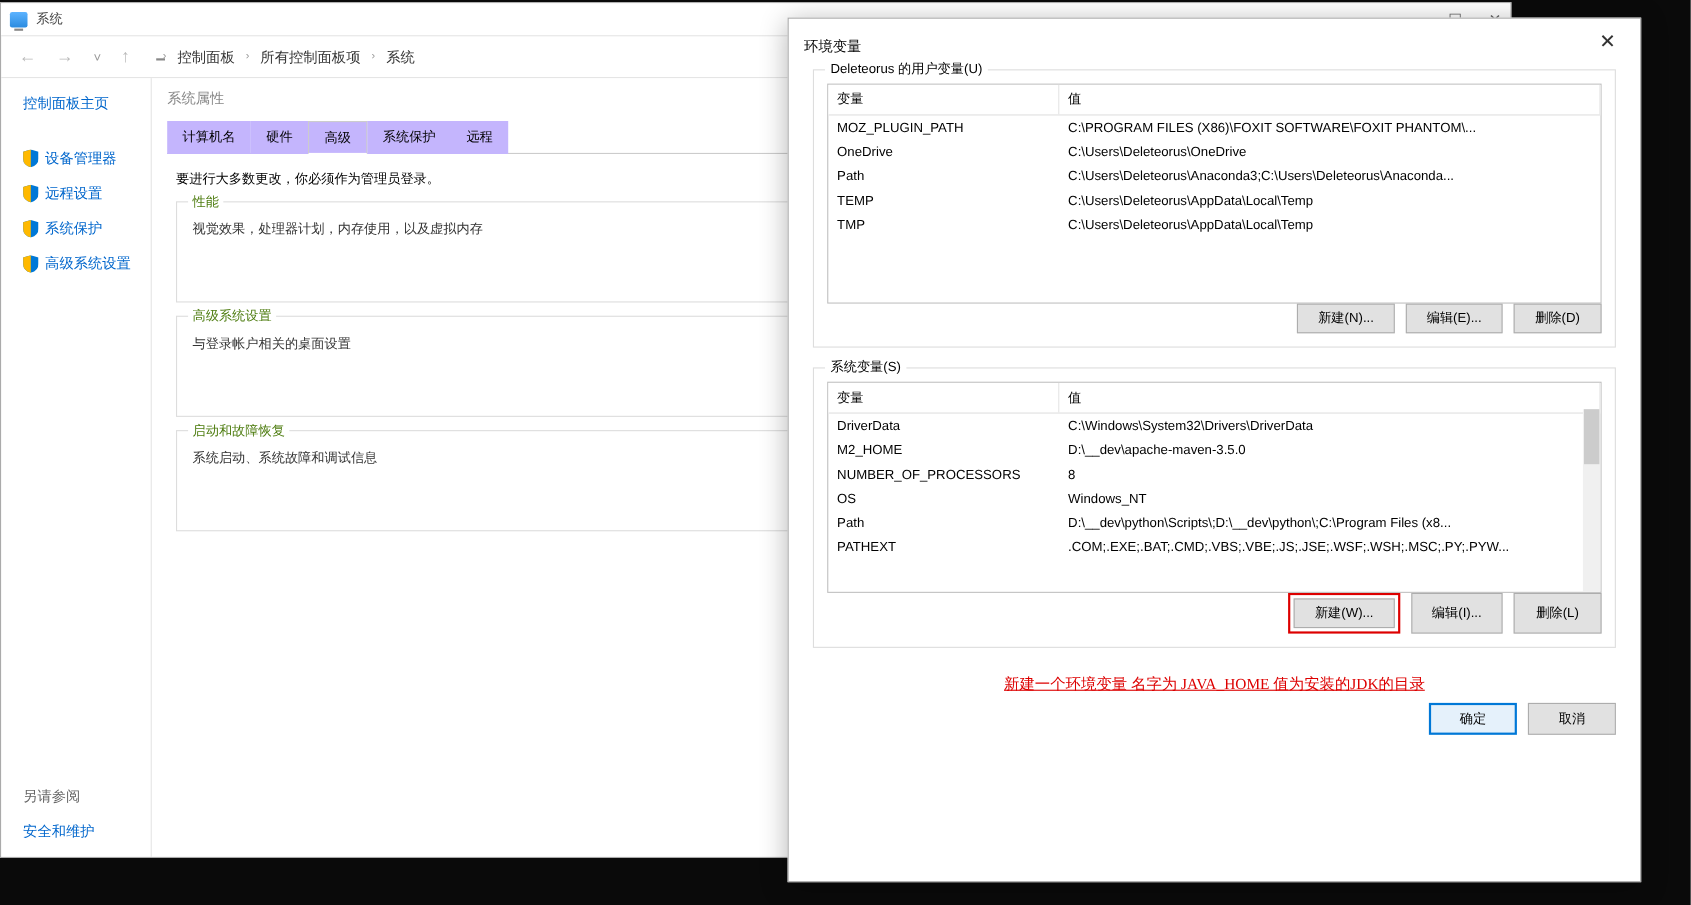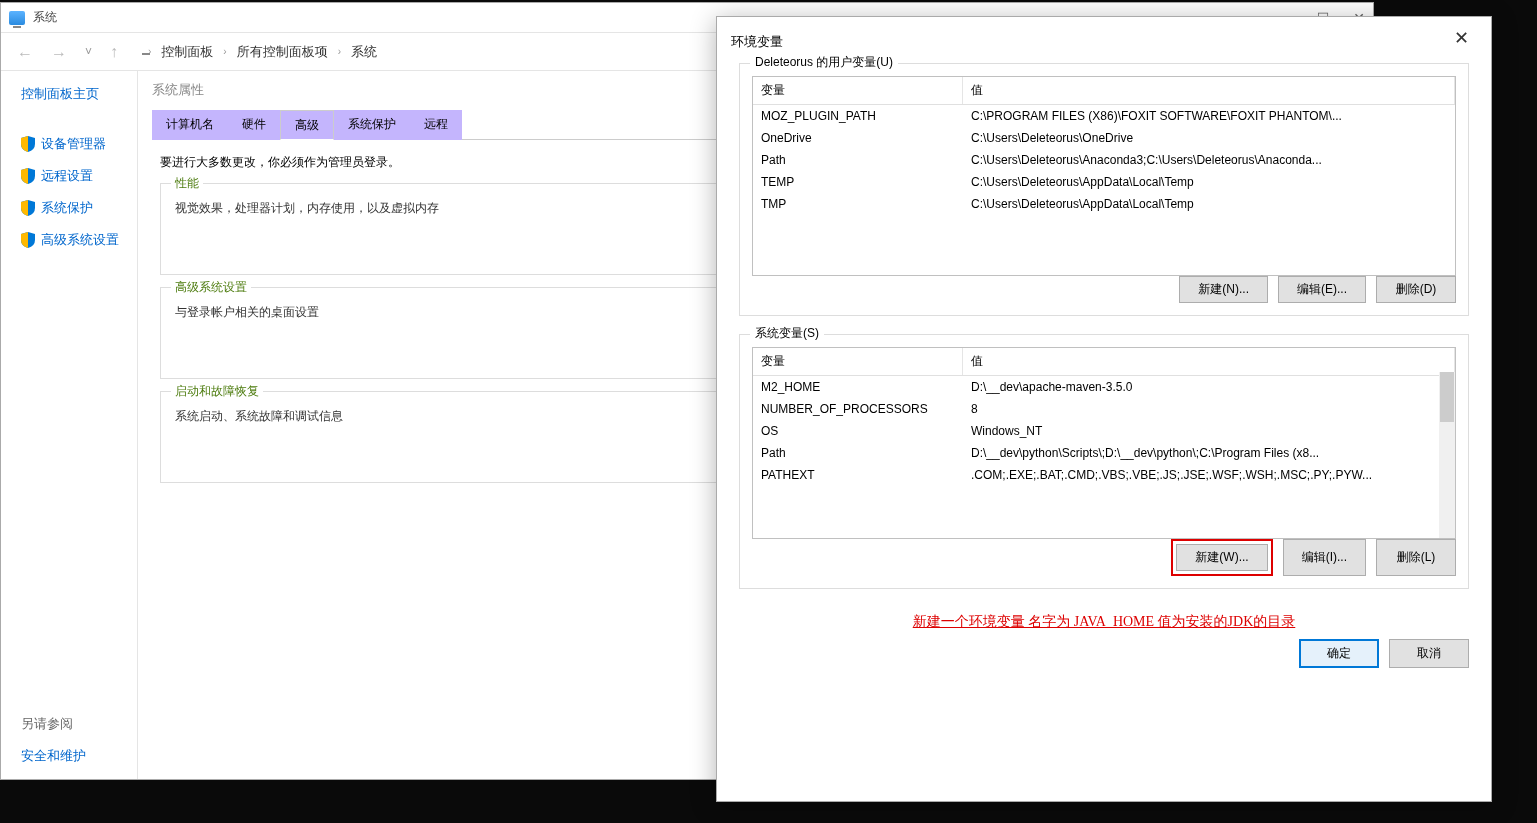--- a/index.html
+++ b/index.html
@@ -220,20 +220,24 @@
 
     <div class="section">
       <span class="section-title">系统变量(S)</span>
       <div class="varlist tall" style="position:relative">
         <div class="varhead">
           <div class="c1">变量</div>
           <div class="c2">值</div>
         </div>
         <div id="sys-rows">
             <div class="varrow">
+              <div class="c1">DriverData</div>
+              <div class="c2">C:\Windows\System32\Drivers\DriverData</div>
+            </div>
+            <div class="varrow">
               <div class="c1">M2_HOME</div>
               <div class="c2">D:\__dev\apache-maven-3.5.0</div>
             </div>
             <div class="varrow">
               <div class="c1">NUMBER_OF_PROCESSORS</div>
               <div class="c2">8</div>
             </div>
             <div class="varrow">
               <div class="c1">OS</div>
               <div class="c2">Windows_NT</div>

